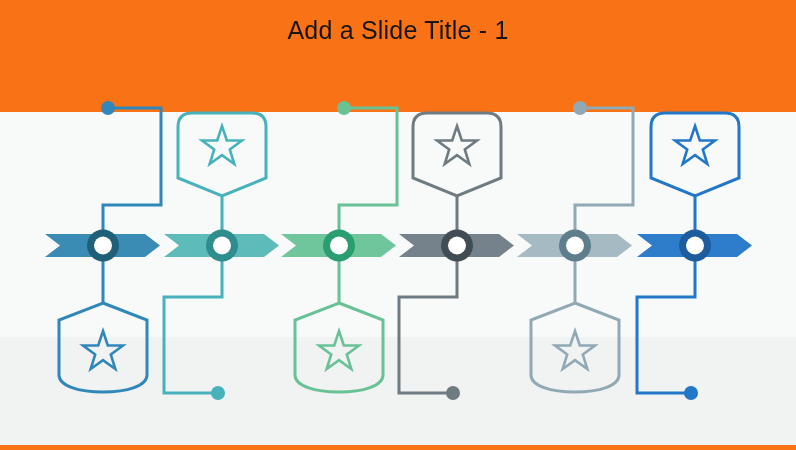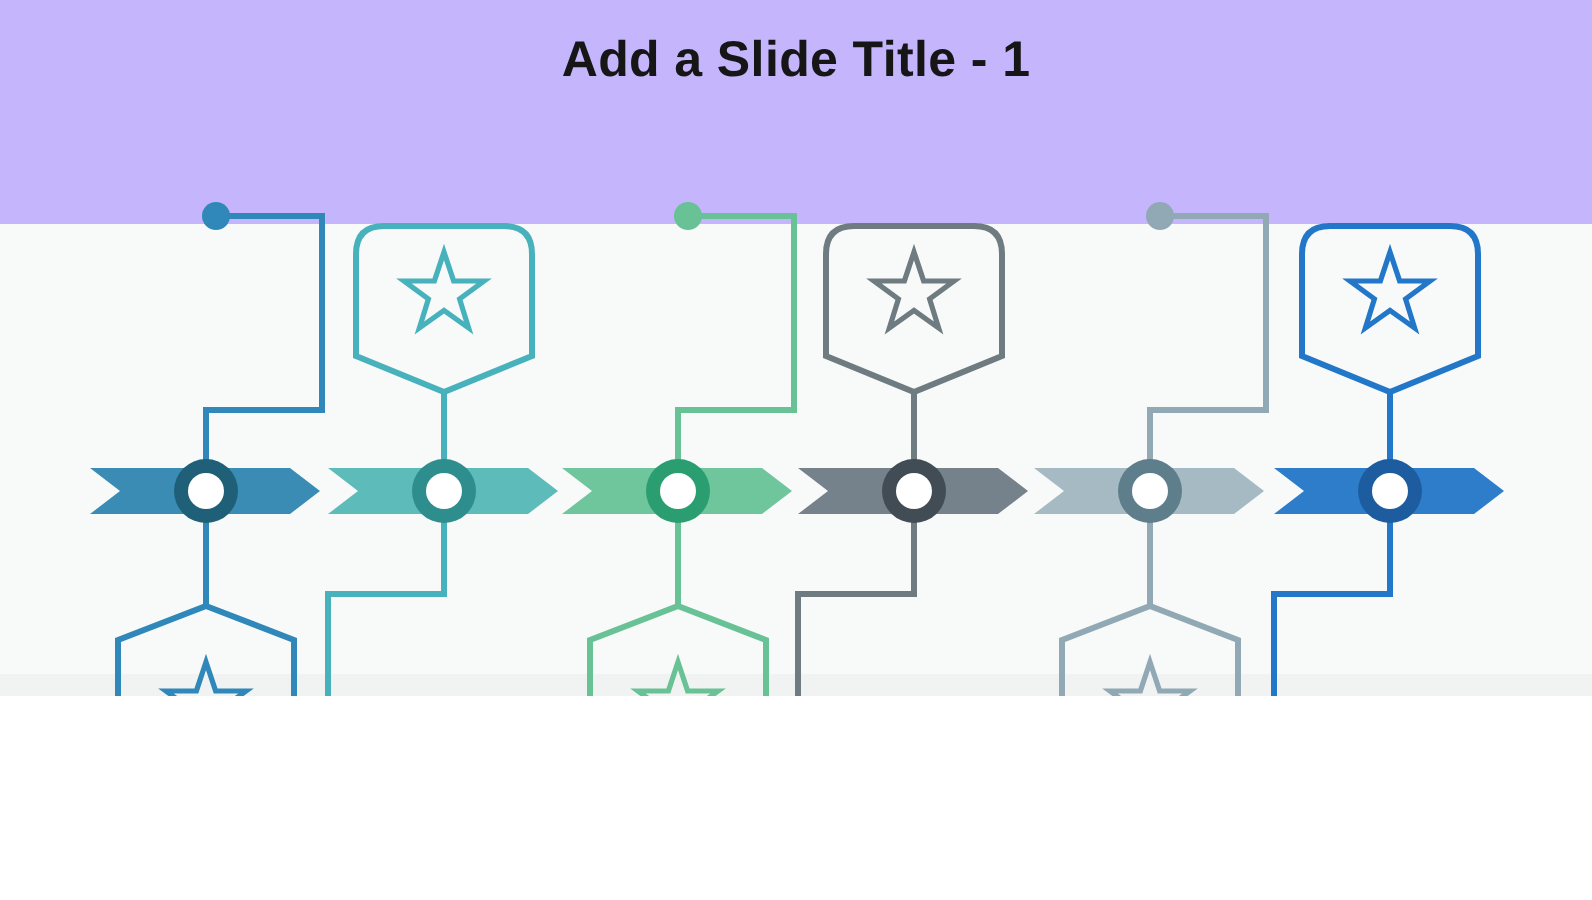--- a/index.html
+++ b/index.html
@@ -1,22 +1,21 @@
 <!DOCTYPE html>
 <html><head>
 <meta charset="utf-8">
 <style>
   html,body{margin:0;padding:0;background:#ffffff;}
   .slide{
     position:relative;
-    width:796px;height:348px;
-    background:#c4b5fd;
+    width:796px;height:450px;
+    background:#f97316;
     overflow:hidden;
     font-family:"Liberation Sans", sans-serif;
-    font-weight:bold;
   }
   .slide-title{
     position:absolute;
     top:15px;left:0;right:0;
     text-align:center;
     font-size:25px;
     line-height:1.2;
     color:#161616;
     letter-spacing:0.2px;
   }

